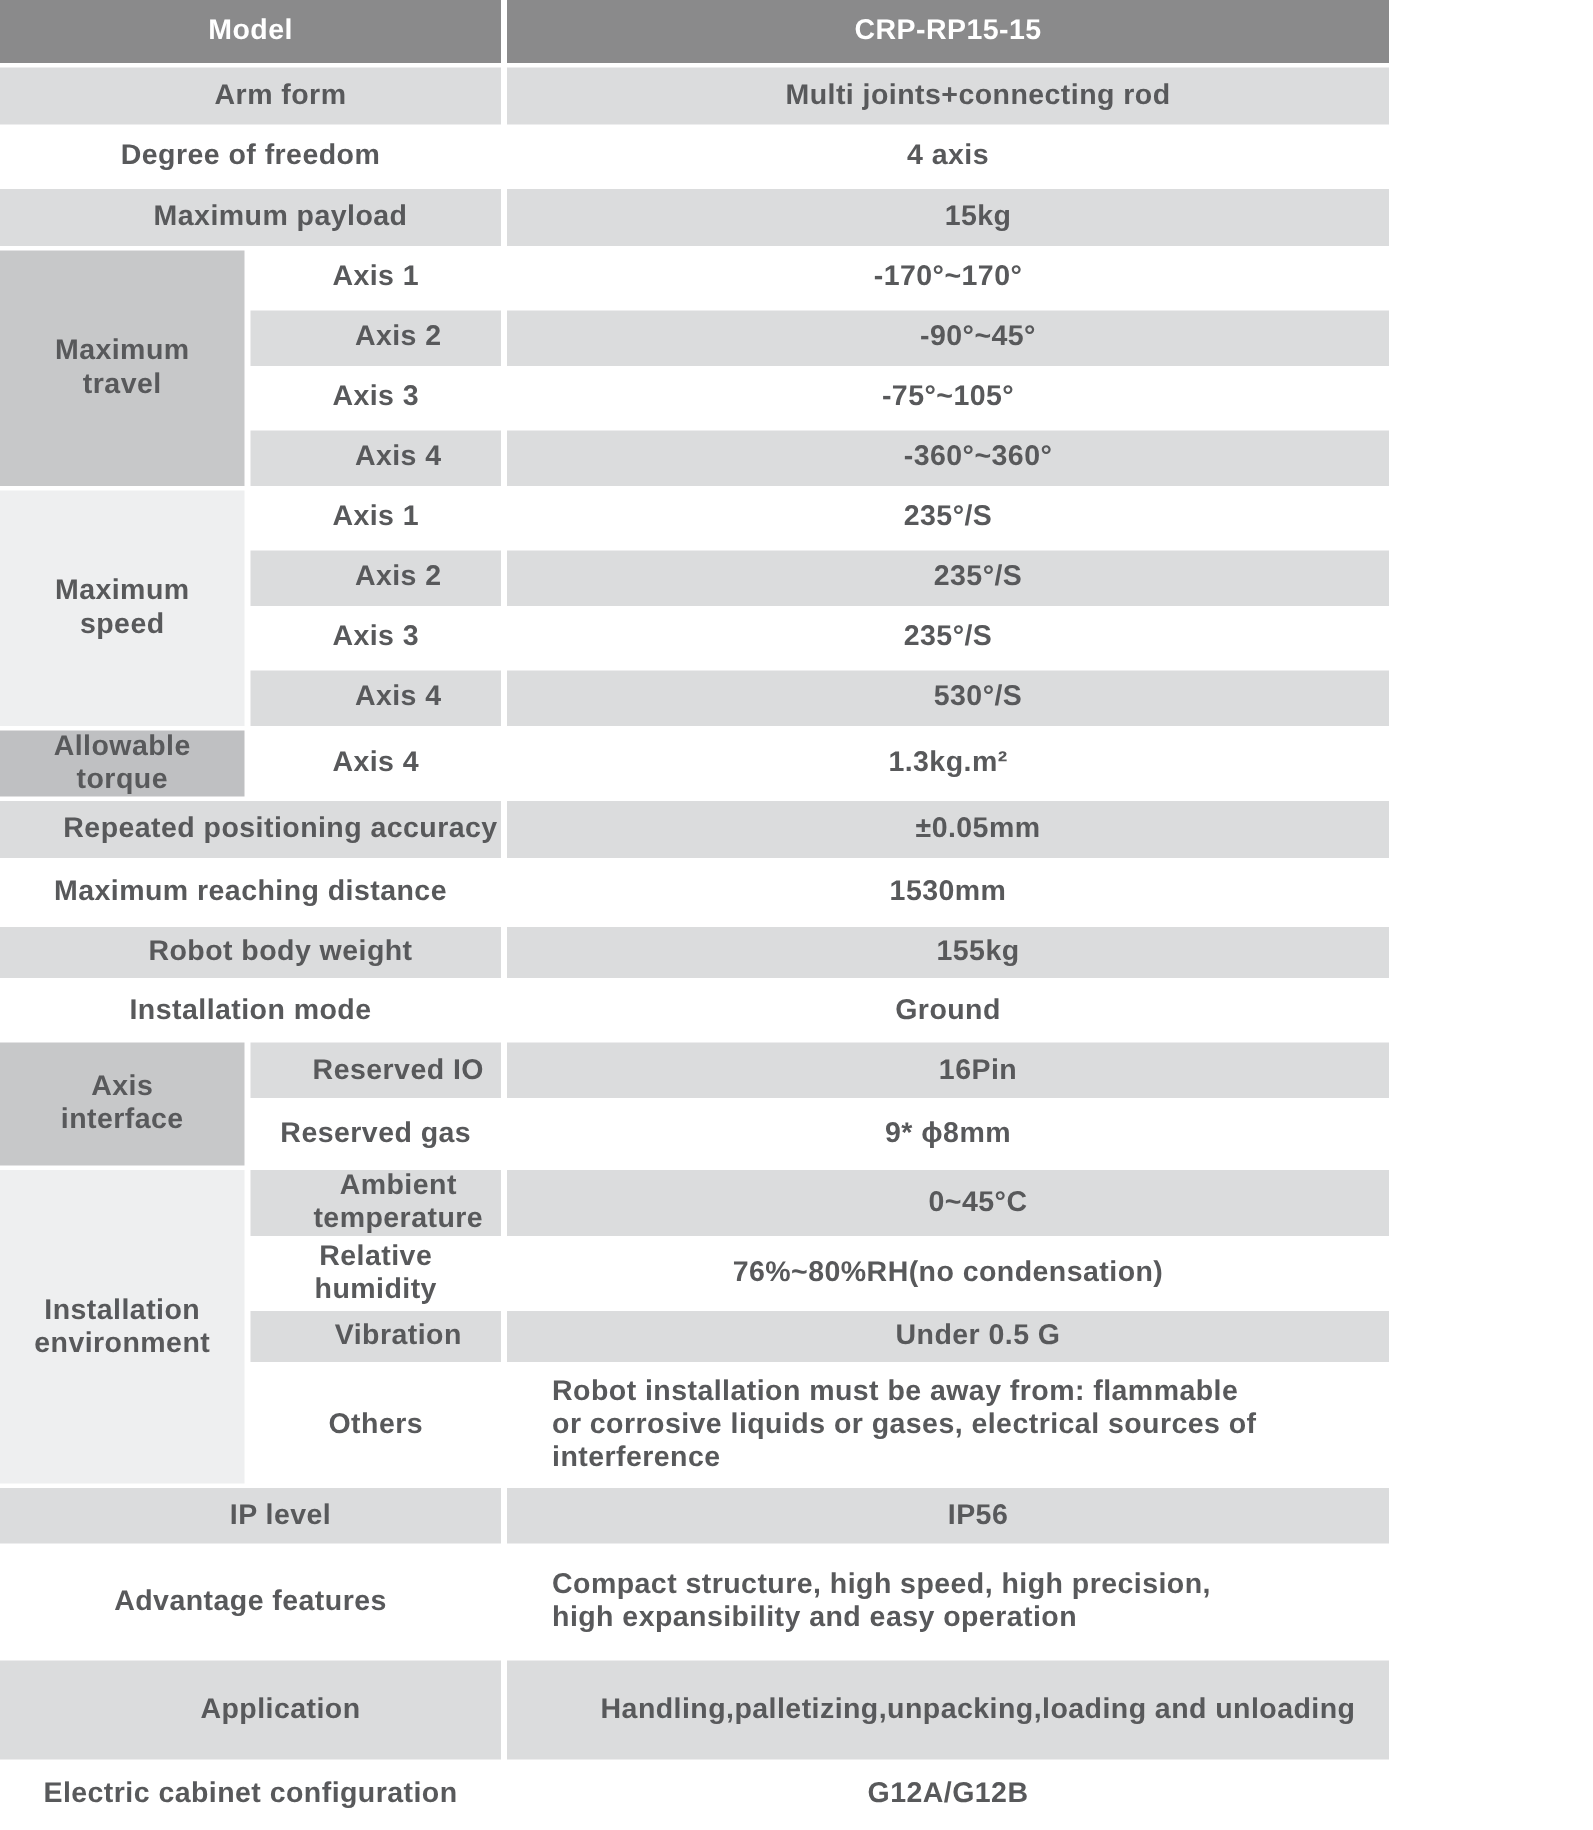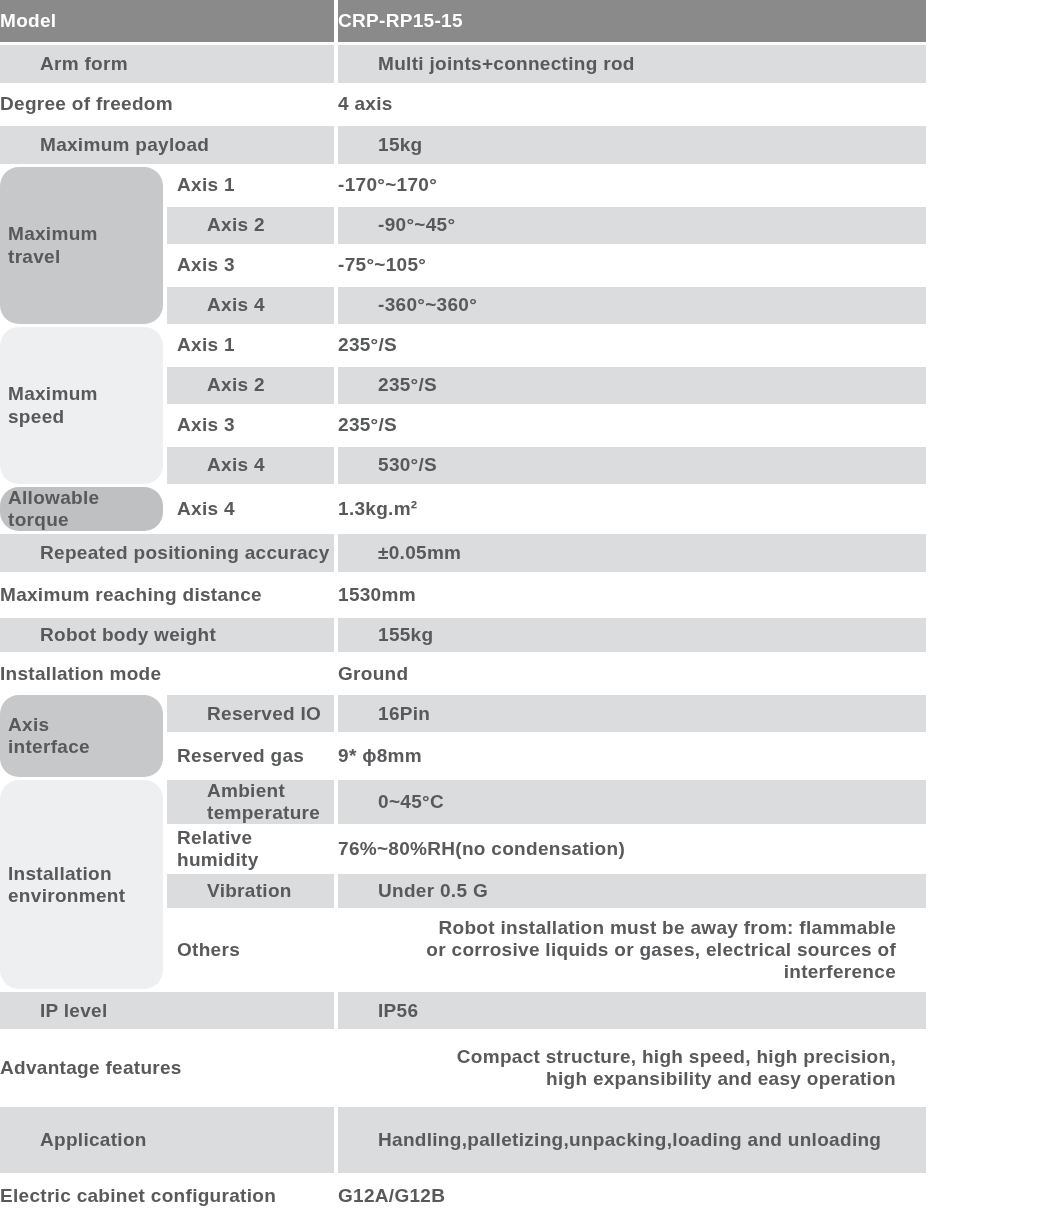--- a/index.html
+++ b/index.html
@@ -22,38 +22,39 @@
   .canvas{width:1062px;height:1220px;overflow:hidden;position:relative;}
   table.spec{
     border-collapse:separate;
     border-spacing:4px 3px;
     table-layout:fixed;
     width:934px;
     margin:-3px 0 0 -4px;
   }
   td{
     vertical-align:middle;
+    text-align:center;
     font-size:19px;
     font-weight:bold;
     letter-spacing:0.3px;
     color:var(--text_color,#58595b);
     line-height:1.16;
     white-space:pre-line;
     padding:0;
     overflow:hidden;
   }
   td.dark{background:var(--header_bg,#8a8a8b);color:var(--header_text,#fff);}
   tr.r-gray td.lbl, tr.r-gray td.sub, tr.r-gray td.val{background:var(--row_gray,#dbdcdd);padding-left:40px;}
   tr.r-white td.lbl, tr.r-white td.sub, tr.r-white td.val{background:var(--row_white,#fff);}
-  td.grp{padding:0 8px;border-radius:19px;}
+  td.grp{padding:0 8px;}
   td.grp-med{background:var(--group_medium,#c7c8c9) !important;}
   td.grp-dark{background:var(--group_dark,#bfc0c2) !important;}
   td.grp-light{background:var(--group_light,#eeeff0) !important;}
   td.sub{padding:0 10px;}
-  td.multiline{text-align:right;padding:6px 30px;}
+  td.multiline{text-align:left;padding:6px 30px;}
   
   .hA{height:42px}.hB{height:38px}.hC{height:37px}.hD{height:40px}
   .hE{height:34px}.hF{height:72px}.hG{height:72px}.hH{height:66px}
   .hI{height:40px}
 </style>
 </head>
 <body>
 
 <div class="canvas">
   <table class="spec">

